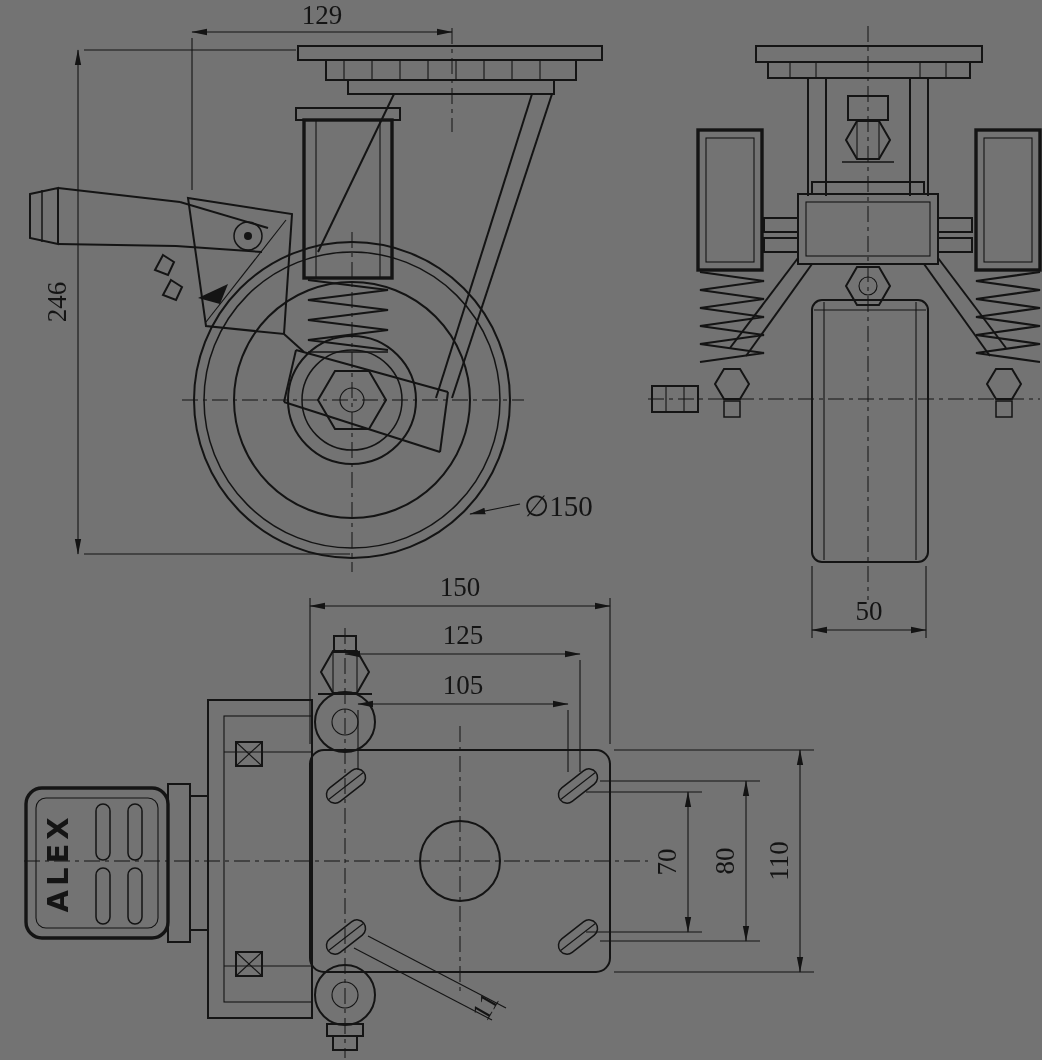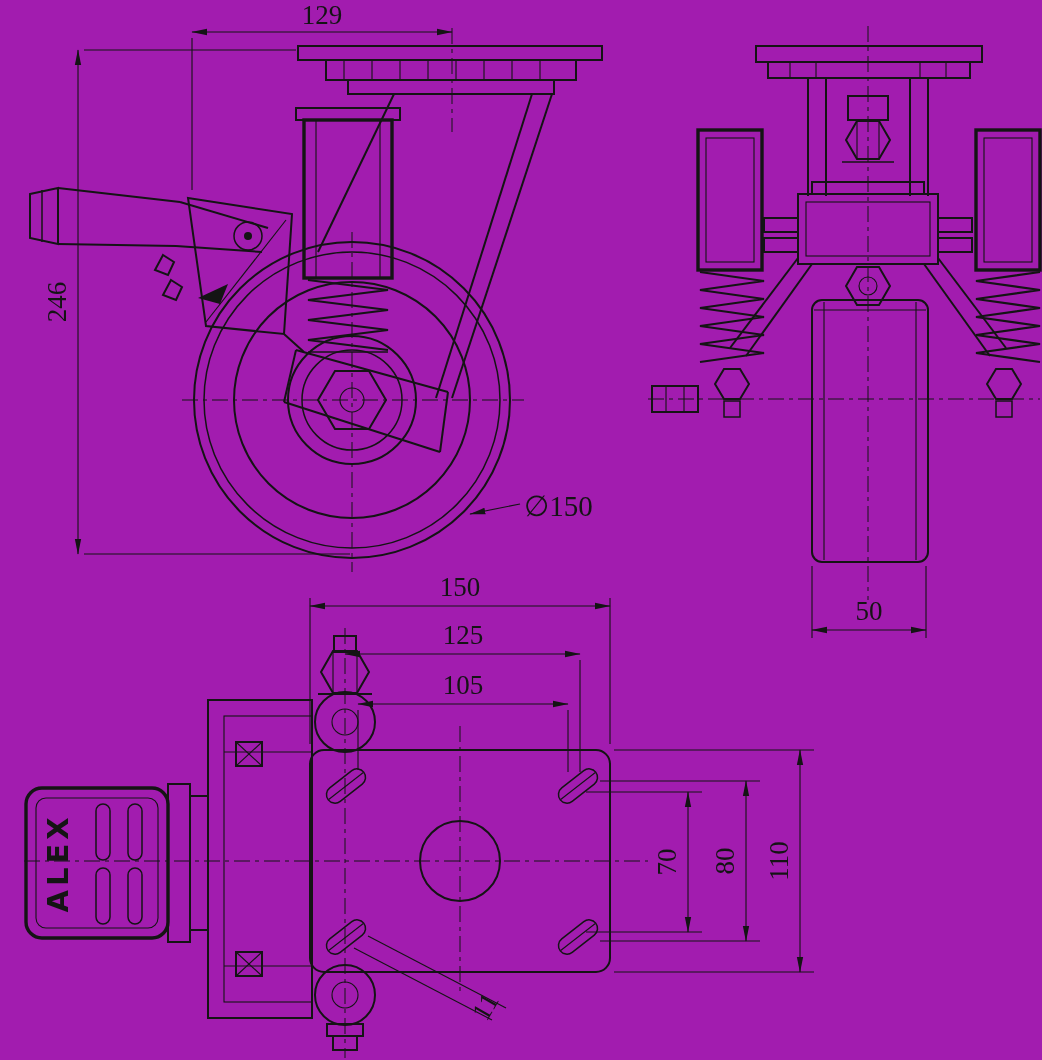--- a/index.html
+++ b/index.html
@@ -1,16 +1,16 @@
 <!DOCTYPE html>
 <html><head>
 <meta charset="utf-8">
 <style>
   html,body{margin:0;padding:0;background:#fff;}
-  .canvas{width:1042px;height:1060px;background:#a21caf;overflow:hidden;position:relative;
+  .canvas{width:1042px;height:1060px;background:#737373;overflow:hidden;position:relative;
           font-family:"Liberation Serif", serif;}
   svg{display:block;}
   .ol{fill:none;stroke:#141414;stroke-width:2;}
   .ol15{fill:none;stroke:#141414;stroke-width:1.5;}
   .thick{fill:none;stroke:#141414;stroke-width:3.4;}
   .thin{fill:none;stroke:#141414;stroke-width:1.1;}
   .cl{fill:none;stroke:#141414;stroke-width:1;stroke-dasharray:16 5 4 5;}
   .dim{fill:none;stroke:#141414;stroke-width:1.1;marker-start:url(#arr);marker-end:url(#arr);}
   .lead{fill:none;stroke:#141414;stroke-width:1.1;marker-end:url(#arr);}
   .spring{fill:none;stroke:#141414;stroke-width:2.2;}

